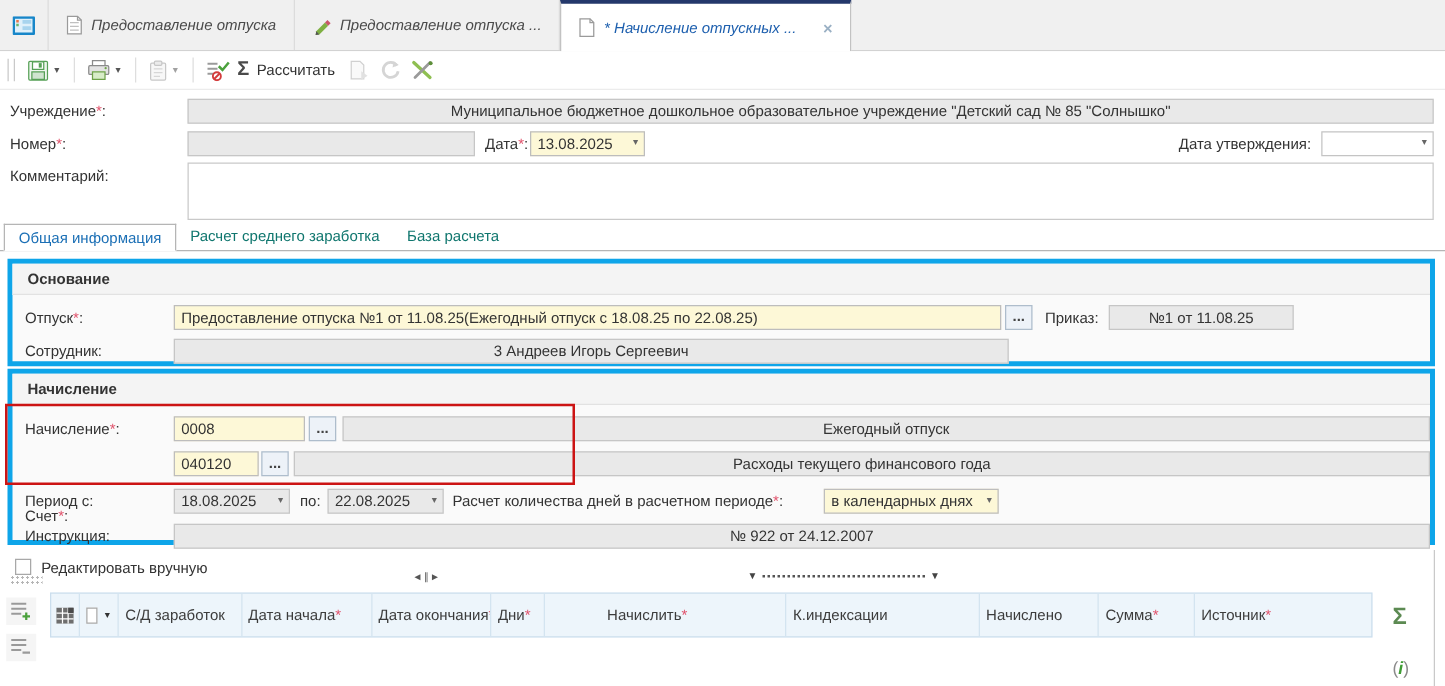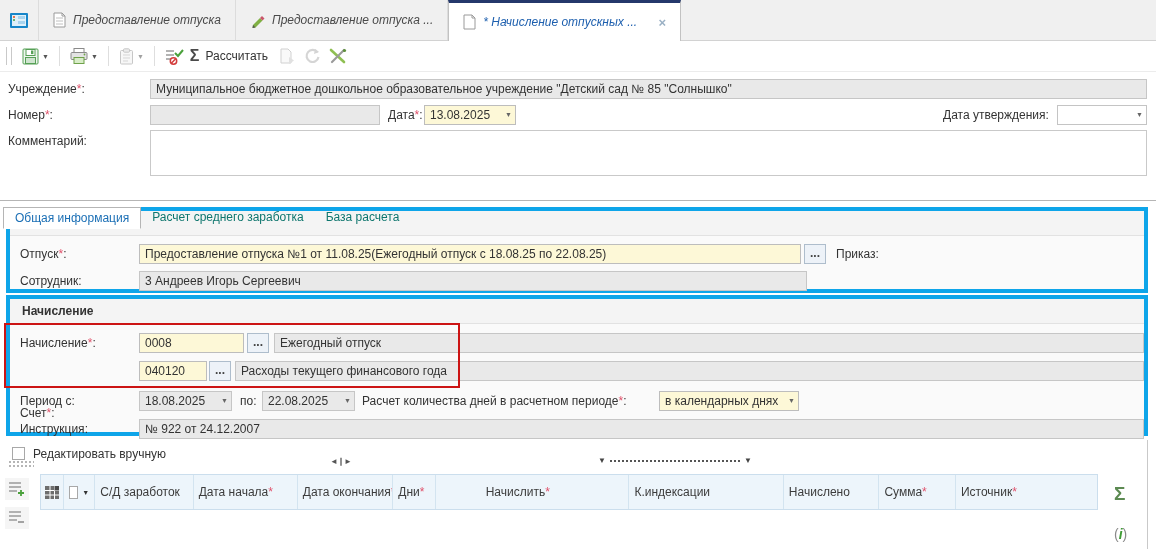--- a/index.html
+++ b/index.html
@@ -22,31 +22,31 @@
   .tbtn .da{font-size:7px;color:#555;}
   .tsep{width:1px;height:20px;background:#dedede;margin:0 6px;}
   .sigma{font-size:16px;font-weight:bold;color:#4a4a4a;padding:0 2px;}
   .tlabel{color:#333;padding-right:4px;}
   .dis{opacity:.55;filter:grayscale(1);}
   
   .lbl{position:absolute;height:20px;line-height:20px;white-space:nowrap;color:#333;}
   .req{color:#e0526b;}
   .fld{position:absolute;height:20px;line-height:18px;box-sizing:border-box;padding:0 5px;
        white-space:nowrap;overflow:hidden;}
-  .f-gray{background:#e9e9e9;border:1px solid #c6c6c6;color:#333;}
+  .f-gray{background:#e9e9e9;border:1px solid #c6c6c6;color:#333;text-align:center;}
   .f-yellow{background:#fdf8d7;border:1px solid #bdbdbd;color:#333;}
   .f-white{background:#fff;border:1px solid #c4c4c4;}
   .combo{display:flex;align-items:center;justify-content:space-between;padding-right:3px;}
   .combo .da{font-size:7px;color:#666;margin-left:4px;}
   .dots{position:absolute;height:20px;width:22px;box-sizing:border-box;background:#edf2f8;
         border:1px solid #aebdcc;color:#444;text-align:center;line-height:16px;font-weight:bold;}
   textarea.cm{position:absolute;box-sizing:border-box;border:1px solid #c9c9c9;resize:none;
         font-family:"Liberation Sans",sans-serif;font-size:12px;}
   
-  .ptabs{position:absolute;left:3px;top:179px;height:22px;display:flex;z-index:2;margin-top:28px;}
+  .ptabs{position:absolute;left:3px;top:179px;height:22px;display:flex;z-index:2;}
   .ptab{padding:3px 11px 0 11px;color:#0f766e;white-space:nowrap;}
   .ptab.active{background:#fff;border:1px solid #b5b5b5;border-bottom:1px solid #fff;color:#1b6fb5;}
   .contentline{position:absolute;left:0;top:200px;width:1156px;border-top:1px solid #b5b5b5;}
   
   .group{position:absolute;box-sizing:border-box;background:#fafafa;border:4px solid #0ea5e9;}
   .ghead{height:24px;line-height:24px;padding-left:12px;font-weight:bold;color:#333;
          border-bottom:1px solid #e2e2e2;background:#f4f4f4;}
   .group .lbl,.group .fld,.group .dots{position:absolute;}
   
   .redbox{position:absolute;border:2px solid #cc1414;background:transparent;z-index:5;pointer-events:none;}
@@ -240,20 +240,21 @@
   <div class="group" style="left:6px;top:207px;width:1142px;height:86px;">
     <div class="ghead">Основание</div>
     <span class="lbl" style="left:10px;top:33px;">
       <span>Отпуск</span><span class="req">*</span><span>:</span>
     </span>
     <div class="fld f-yellow" style="left:129px;top:33px;width:662px;">Предоставление отпуска №1 от 11.08.25(Ежегодный отпуск с 18.08.25 по 22.08.25)</div>
     <div class="dots" style="left:794px;top:33px;">...</div>
     <span class="lbl" style="left:826px;top:33px;">
       <span>Приказ</span><span>:</span>
     </span>
+    <div class="fld f-gray" style="left:877px;top:33px;width:148px;">№1 от 11.08.25</div>
     <span class="lbl" style="left:10px;top:60px;">
       <span>Сотрудник</span><span>:</span>
     </span>
     <div class="fld f-gray" style="left:129px;top:60px;width:668px;">3 Андреев Игорь Сергеевич</div>
   </div>
 
   <div class="group" style="left:6px;top:295px;width:1142px;height:141px;">
     <div class="ghead">Начисление</div>
 
     <span class="lbl" style="left:10px;top:34px;">

